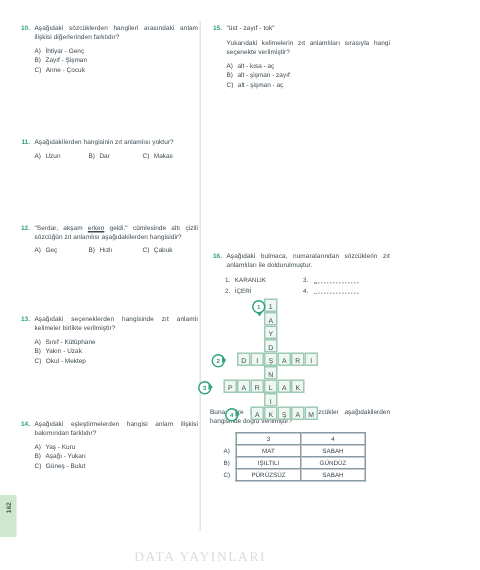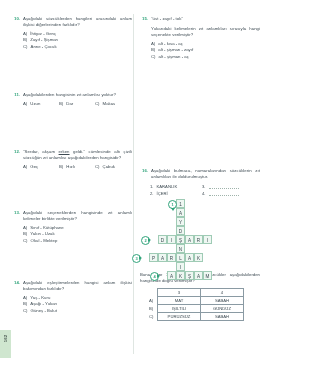--- a/index.html
+++ b/index.html
@@ -327,14 +327,15 @@
           <td>SABAH</td>
         </tr>
       </tbody>
         </table>
     </div>
 
   </div>
 
   <div class="page-tab"></div>
   <div class="page-num">162</div>
+  <div class="watermark">DATA YAYINLARI</div>
 
 </div>
 
 </body></html>

